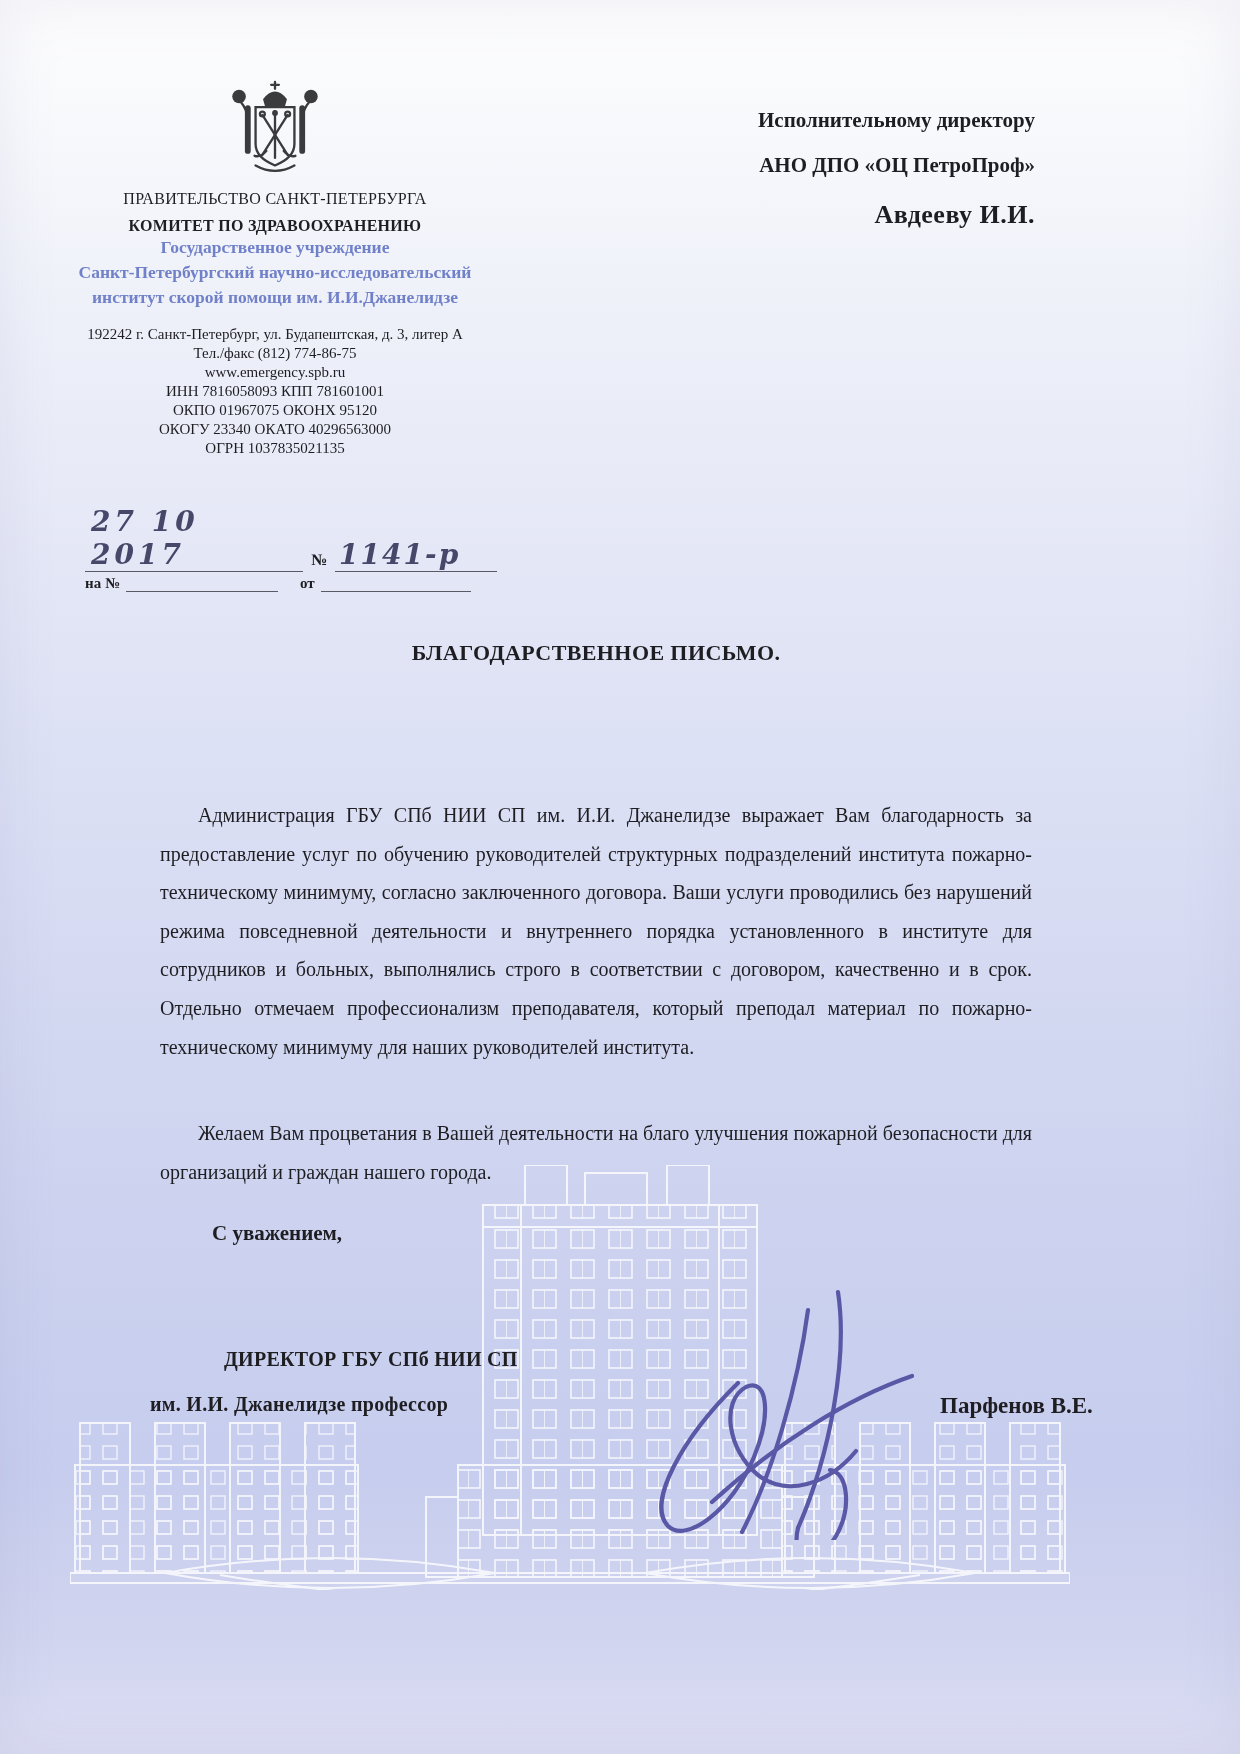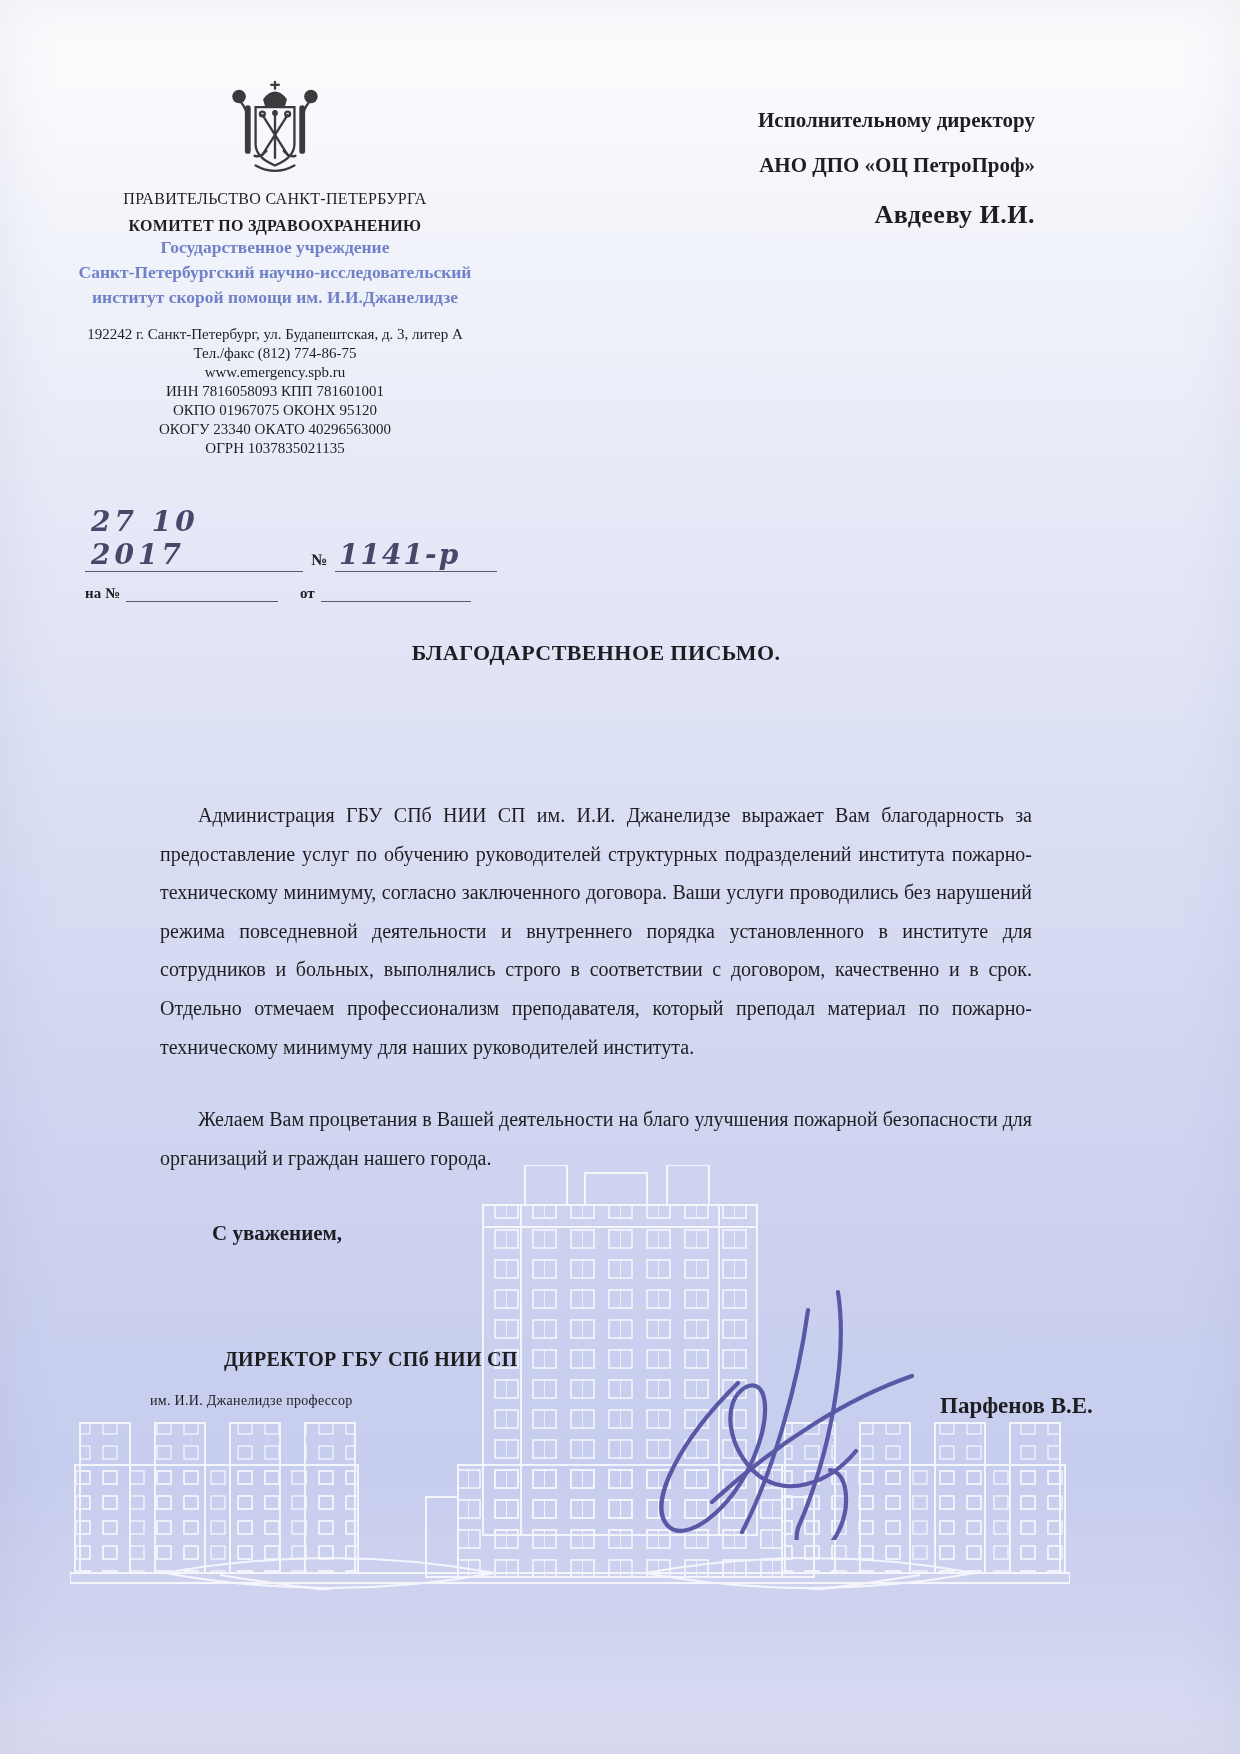--- a/index.html
+++ b/index.html
@@ -32,42 +32,42 @@
   .recipient-line3{font-size:26px;margin-top:22px;letter-spacing:.5px;}
 
   
   .ref{position:absolute;left:85px;top:505px;width:440px;font-weight:bold;}
   .ref-row1{display:flex;align-items:flex-end;}
   .hw{font-family:"DejaVu Serif",serif;font-style:italic;color:#47476a;}
   .hw-date{width:212px;font-size:28px;letter-spacing:4px;border-bottom:1.5px solid #5a5a66;
            padding:0 0 0 6px;transform-origin:left bottom;}
   .no-sign{font-size:16px;margin:0 8px 3px 8px;}
   .hw-num{width:158px;font-size:28px;letter-spacing:2px;border-bottom:1.5px solid #5a5a66;padding-left:4px;}
-  .ref-row2{display:flex;align-items:center;font-size:15px;margin-top:13px;}
+  .ref-row2{display:flex;align-items:center;font-size:15px;margin-top:3px;}
   .uline{display:inline-block;border-bottom:1.5px solid #5a5a66;height:16px;}
   .ul1{width:152px;margin:0 22px 0 6px;}
   .ul2{width:150px;margin-left:6px;}
 
   
   .doc-title{position:absolute;left:160px;top:640px;width:872px;text-align:center;
              font-weight:bold;font-size:22px;letter-spacing:.4px;}
 
   
   .body-text{position:absolute;left:160px;top:796px;width:872px;font-size:20px;
              line-height:1.93;text-align:justify;}
   .body-text p{margin:0;text-indent:38px;}
-  .body-text p + p{margin-top:34px;}
+  .body-text p + p{margin-top:48px;}
 
   
   .watermark{position:absolute;left:70px;top:1165px;width:1000px;height:425px;opacity:.8;}
 
   
   .salutation{position:absolute;left:212px;top:1221px;font-weight:bold;font-size:21px;}
   .position-line1{position:absolute;left:224px;top:1348px;font-weight:bold;font-size:20px;letter-spacing:.3px;}
-  .position-line2{position:absolute;left:150px;top:1393px;font-weight:normal;font-size:14px;letter-spacing:.3px;}
+  .position-line2{position:absolute;left:150px;top:1393px;font-weight:bold;font-size:20px;letter-spacing:.3px;}
   .signer-name{position:absolute;left:940px;top:1393px;font-weight:bold;font-size:23px;}
   .signature-svg{position:absolute;left:620px;top:1280px;width:310px;height:260px;}
 </style>
 </head>
 <body>
 
 <div class="page">
 
   <svg class="watermark" viewBox="0 0 1000 425" xmlns="http://www.w3.org/2000/svg">
     <defs>

